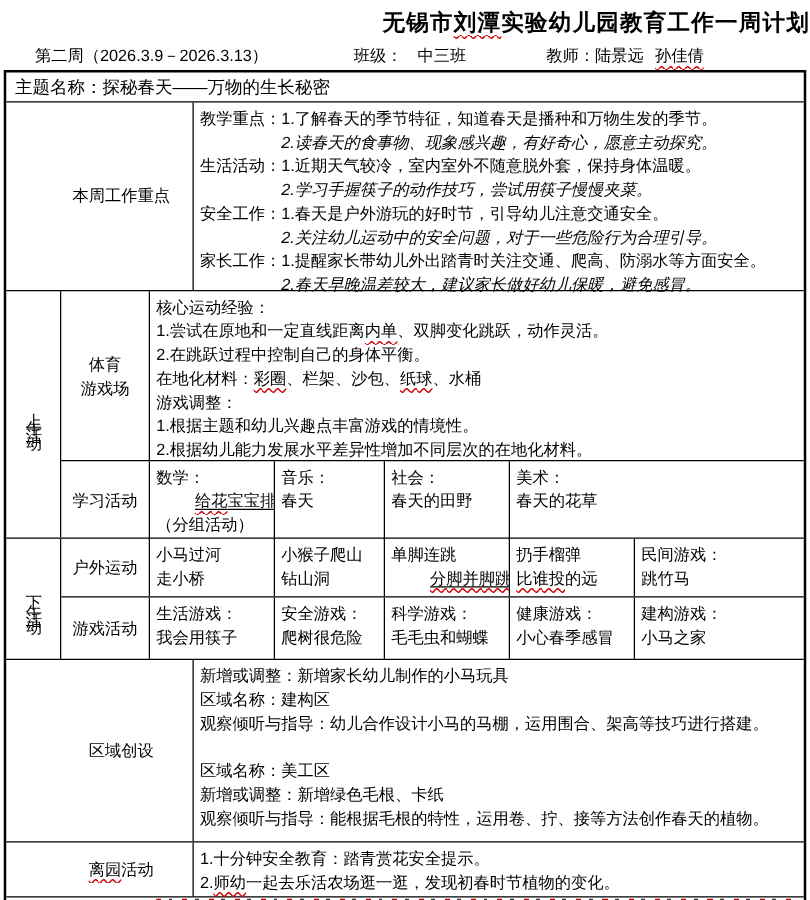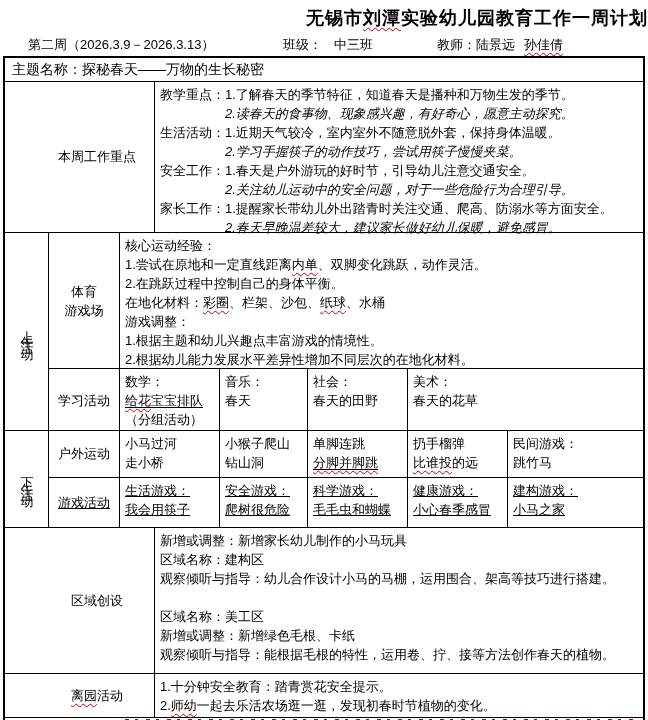--- a/index.html
+++ b/index.html
@@ -36,34 +36,34 @@
   .line { white-space: nowrap; }
   .ind  { padding-left: 65px; font-style: italic; }
   .blank { height: 19px; }
 
   .grp-rows { flex: 1; display: flex; flex-direction: column; min-width: 0; }
   .subrow { display: flex; border-bottom: 1px solid #000; }
   .subrow:last-child { border-bottom: none; }
   .sr-sport { height: 136px; }
   .sr-learn { flex: 1; }
   .sr-out   { height: 47px; }
-  .sr-game  { flex: 1; text-decoration: underline; }
+  .sr-game  { flex: 1; }
 
   .c5 { border-right: 1px solid #000; padding: 3px 5px; font-size: 13px;
     line-height: 19px; flex-shrink: 0; overflow: hidden; }
   .wA { width: 100px; } .wB { width: 88px; } .wC { width: 100px; }
   .wD { width: 100px; } .wE { flex: 1; border-right: none; }
 
   .sq { text-decoration-line: underline; text-decoration-style: wavy;
     text-decoration-color: #cc0000; text-decoration-thickness: 1px;
     text-underline-offset: 3px; text-decoration-skip-ink: none; }
   .u  { text-decoration-line: underline; text-decoration-color: #000;
     text-decoration-thickness: 1px; text-underline-offset: 2px; }
   .u .sq { text-decoration-line: underline; text-decoration-style: wavy;
-    text-decoration-color: #cc0000; }
+    text-decoration-color: #cc0000; margin-left: 31px; }
 
   .clip-marks { position: absolute; top: 1px; left: 120px; right: 4px; height: 2px;
     background: repeating-linear-gradient(90deg,
       #b00000 0 4px, transparent 4px 10px, #333 10px 13px, transparent 13px 21px); }
 </style>
 </head>
 <body>
 
 <div class="doc-title"><span>无锡市</span><span class="sq">刘潭</span><span>实验幼儿园教育工作一周计划</span></div>
 

